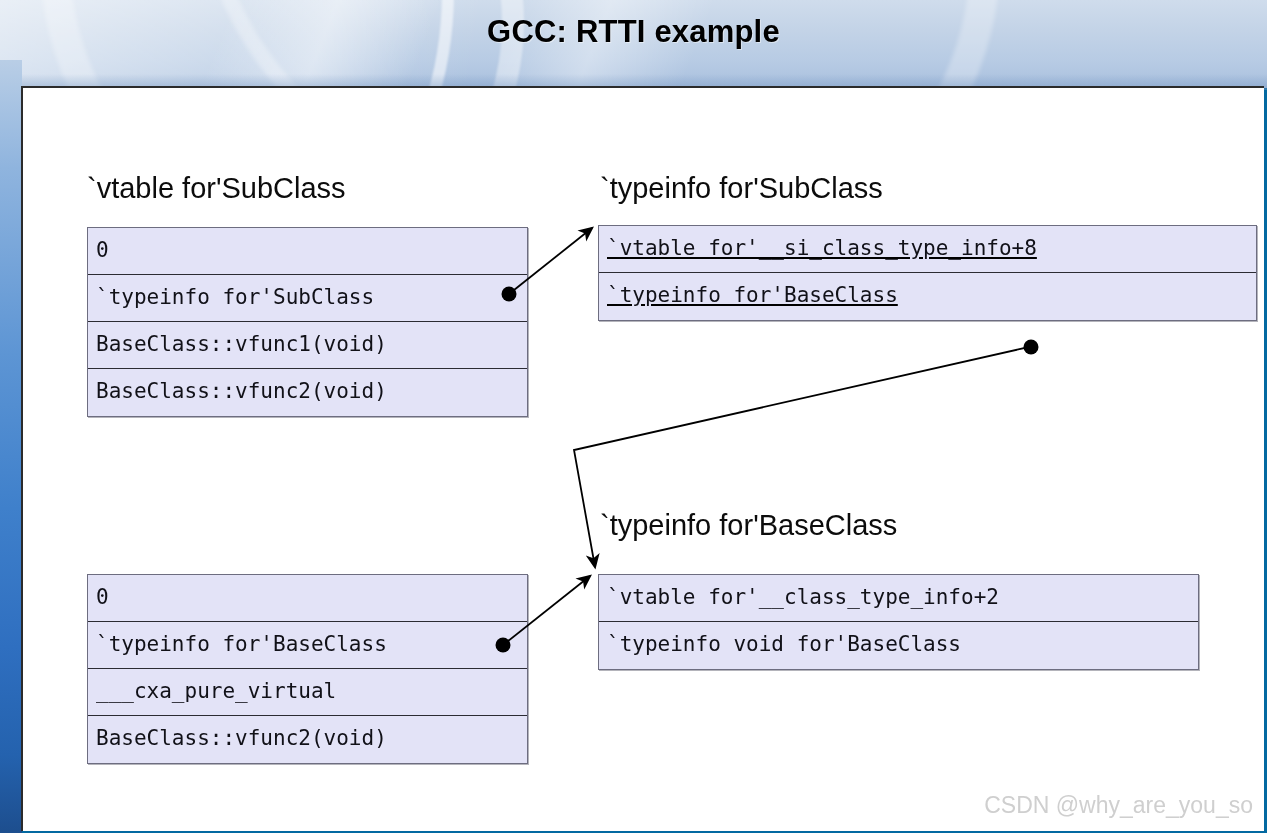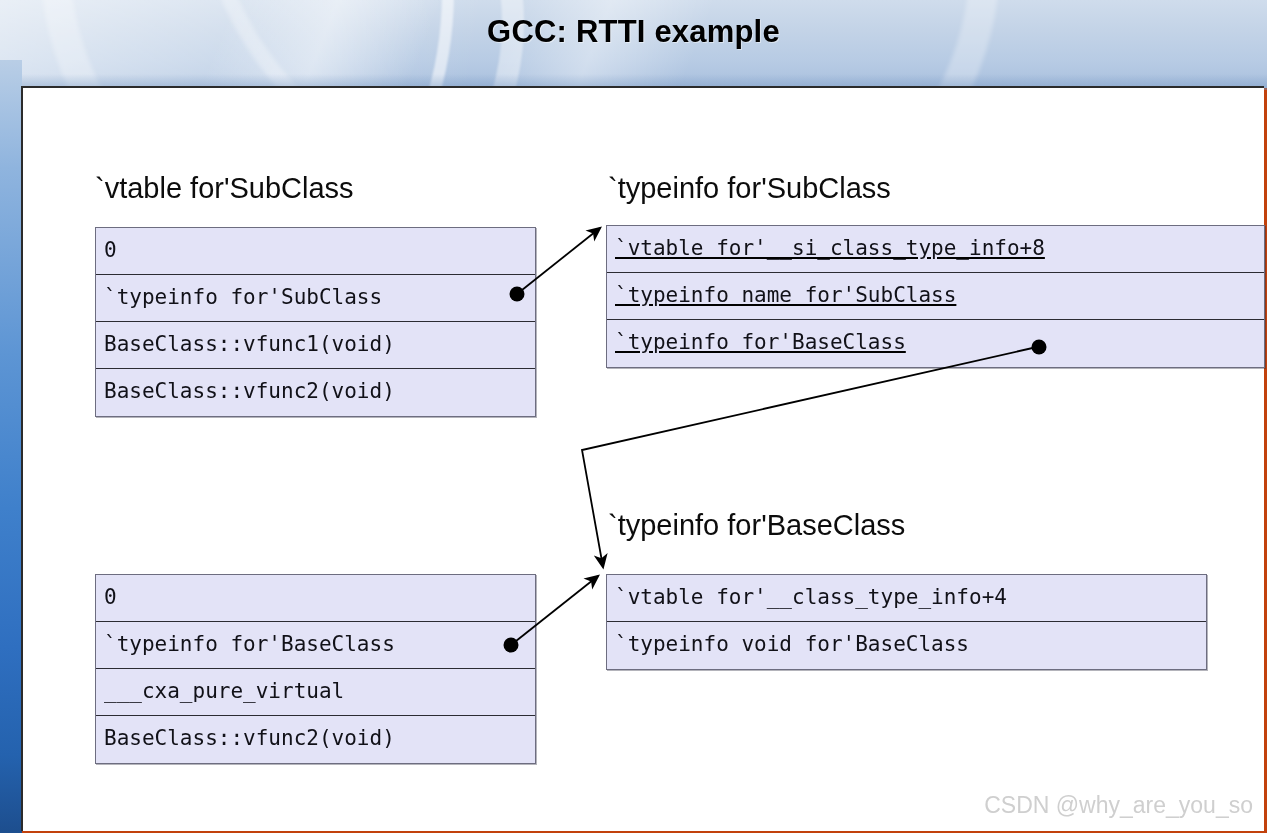--- a/index.html
+++ b/index.html
@@ -13,21 +13,21 @@
     overflow: hidden;
     font-family: "Liberation Sans", sans-serif;
     background: #ffffff;
   }
 
   #slide {
     position: relative;
     width: 1267px;
     height: 833px;
     overflow: hidden;
-    background: #c2410c;
+    background: #0369a1;
   }
 
   
   .bg-banner {
     position: absolute;
     left: 0; top: 0;
     width: 1267px; height: 88px;
     background:
       linear-gradient(100deg, rgba(255,255,255,0.55) 0%, rgba(255,255,255,0) 38%),
       linear-gradient(180deg, #cfdcec 0%, #c3d3e7 35%, #b7cbe4 70%, #a9c0de 100%);
@@ -123,21 +123,21 @@
     background: #ffffff;
     border: 2px solid #2b2b2b;
     border-right: none;
     border-bottom: none;
     box-sizing: border-box;
   }
 
   
   .diagram {
     position: absolute;
-    left: 8px; top: 0;
+    left: 0; top: 0;
     width: 1013px; height: 833px;
   }
 
   .grp-title {
     position: absolute;
     font-size: 29px;
     font-weight: normal;
     color: #0c0c0c;
     white-space: nowrap;
     line-height: 1;
@@ -221,33 +221,32 @@
 
     <div class="tbl" id="tbl-vtable-sub">
       <div class="row">0</div>
       <div class="row">`typeinfo for'SubClass</div>
       <div class="row">BaseClass::vfunc1(void)</div>
       <div class="row">BaseClass::vfunc2(void)</div>
     </div>
 
     <div class="tbl" id="tbl-typeinfo-sub">
       <div class="row">`vtable for'__si_class_type_info+8</div>
-      <div class="row">`typeinfo name for'SubClass</div>
       <div class="row">`typeinfo for'BaseClass</div>
     </div>
 
     <div class="tbl" id="tbl-vtable-base">
       <div class="row">0</div>
       <div class="row">`typeinfo for'BaseClass</div>
       <div class="row">___cxa_pure_virtual</div>
       <div class="row">BaseClass::vfunc2(void)</div>
     </div>
 
     <div class="tbl" id="tbl-typeinfo-base">
-      <div class="row">`vtable for'__class_type_info+4</div>
+      <div class="row">`vtable for'__class_type_info+2</div>
       <div class="row">`typeinfo void for'BaseClass</div>
     </div>
 
     <svg class="connectors" viewBox="0 0 1267 833">
       <defs>
         <marker id="arrowhead" markerWidth="9" markerHeight="9" refX="7.2" refY="4.5" orient="auto" markerUnits="strokeWidth">
           <path d="M0,0.6 L8.6,4.5 L0,8.4 L2.3,4.5 Z" fill="#000000"></path>
         </marker>
       </defs>
 

